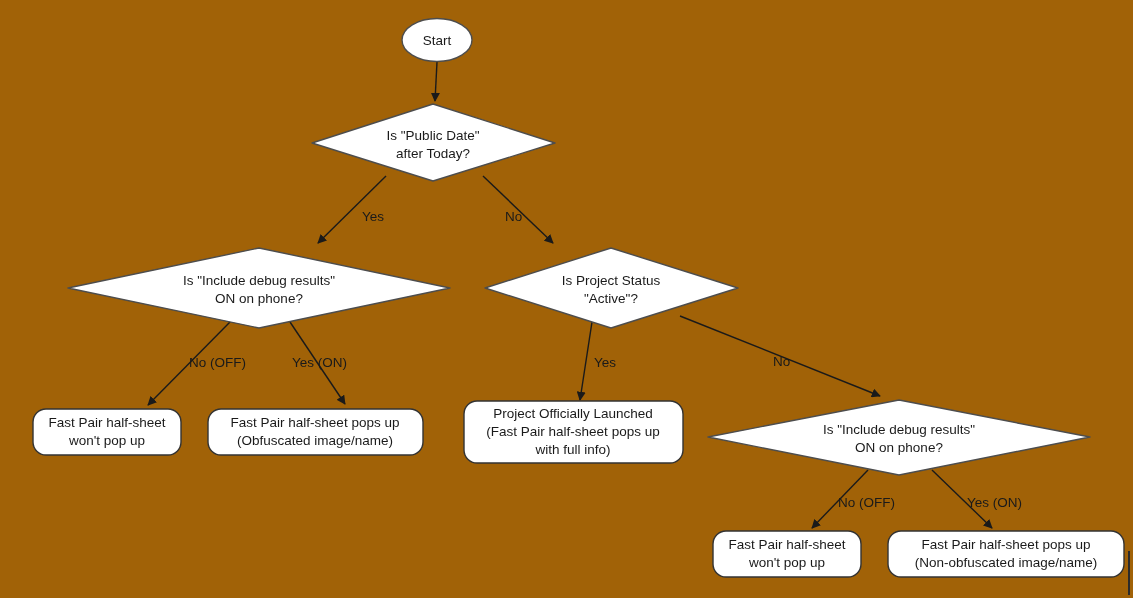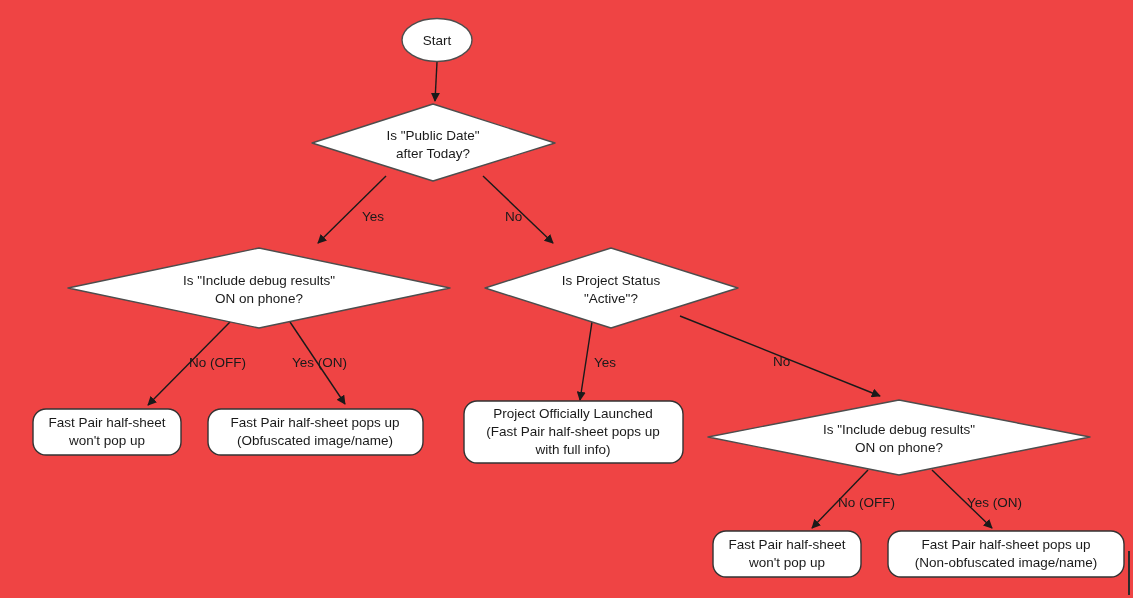--- a/index.html
+++ b/index.html
@@ -8,21 +8,21 @@
     padding: 0;
     background: #ffffff;
   }
   body {
     font-family: "Liberation Sans", sans-serif;
   }
   #canvas {
     position: relative;
     width: 1133px;
     height: 598px;
-    background: #ef4444;
+    background: #a16207;
     overflow: hidden;
   }
   #canvas svg {
     position: absolute;
     top: 0;
     left: 0;
     width: 1133px;
     height: 598px;
   }
   .node-shape {

